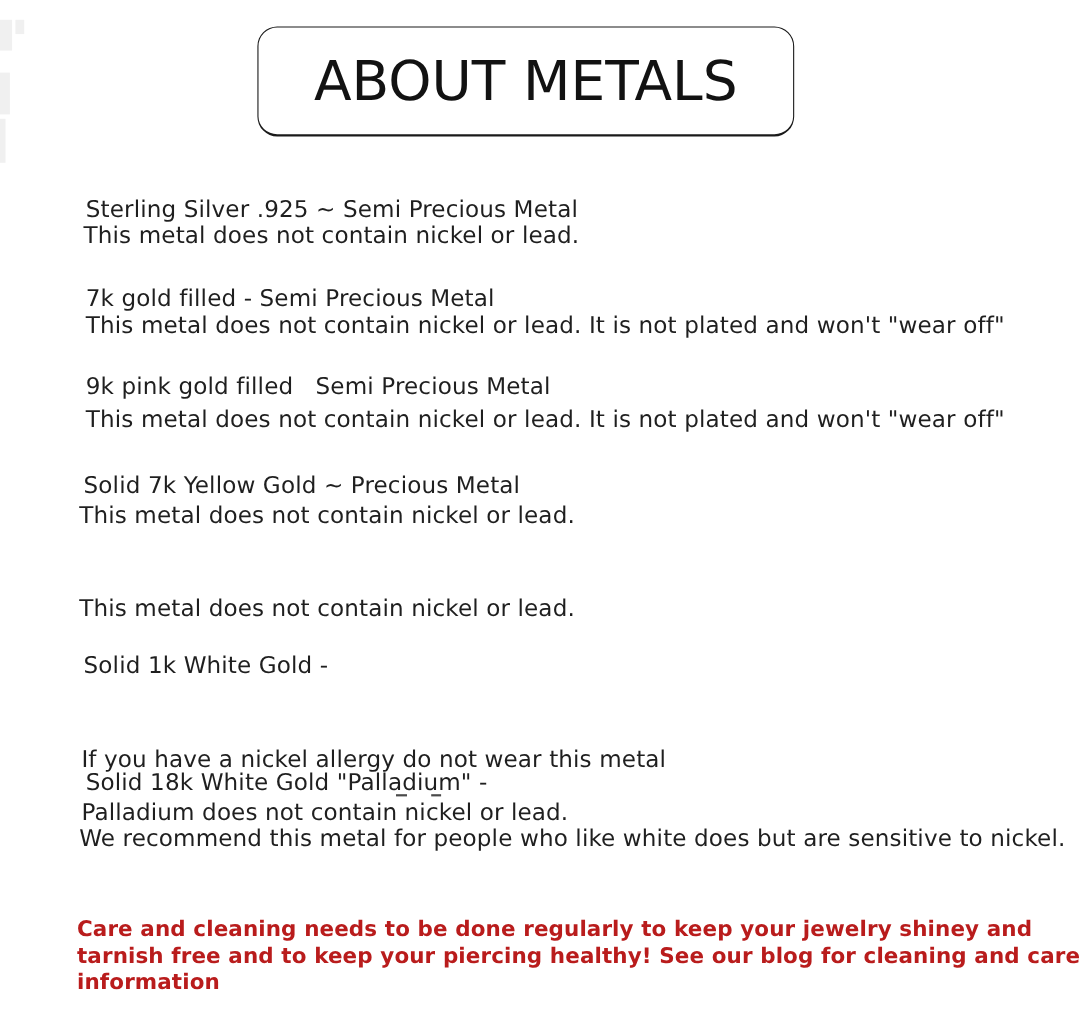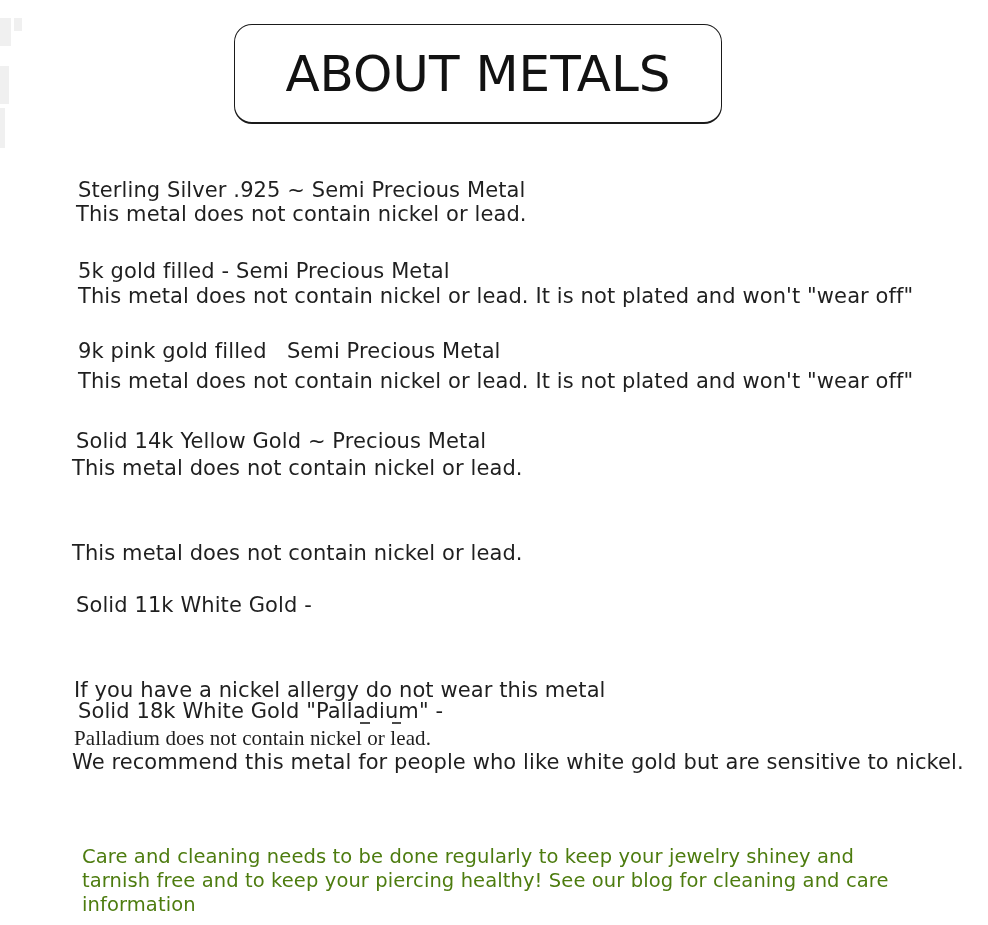--- a/index.html
+++ b/index.html
@@ -31,26 +31,27 @@
     position:absolute;
     margin:0;
     font-size:21px;
     line-height:1.2;
     white-space:pre;
     letter-spacing:0.1px;
     color:#1f1f1f;
   }
   .footer-block{
     position:absolute;
-    margin:16px;
+    margin:4px;
     font-size:19.5px;
     line-height:24px;
     white-space:pre-line;
     letter-spacing:0.1px;
-    color:#4d7c0f;
+    color:#b91c1c;
+    font-weight:bold;
   }
   .artifact{
     position:absolute;
     background:#f0f0f0;
   }
   .dash{
     position:absolute;
     height:2px;
     background:#4a4a4a;
   }
@@ -65,37 +66,37 @@
   <div class="artifact" style="left:0;top:66px;width:9px;height:38px;"></div>
   <div class="artifact" style="left:0;top:108px;width:5px;height:40px;"></div>
 
   <div class="title-box">
     <span class="title-text">ABOUT METALS</span>
   </div>
 
   <p class="ln" style="left:78px;top:178px;">Sterling Silver .925 ~ Semi Precious Metal</p>
   <p class="ln" style="left:76px;top:202px;">This metal does not contain nickel or lead.</p>
 
-  <p class="ln" style="left:78px;top:259px;">5k gold filled - Semi Precious Metal</p>
+  <p class="ln" style="left:78px;top:259px;">7k gold filled - Semi Precious Metal</p>
   <p class="ln" style="left:78px;top:284px;">This metal does not contain nickel or lead. It is not plated and won't "wear off"</p>
 
   <p class="ln" style="left:78px;top:339px;">9k pink gold filled   Semi Precious Metal</p>
   <p class="ln" style="left:78px;top:369px;">This metal does not contain nickel or lead. It is not plated and won't "wear off"</p>
 
-  <p class="ln" style="left:76px;top:429px;">Solid 14k Yellow Gold ~ Precious Metal</p>
+  <p class="ln" style="left:76px;top:429px;">Solid 7k Yellow Gold ~ Precious Metal</p>
   <p class="ln" style="left:72px;top:456px;">This metal does not contain nickel or lead.</p>
 
   <p class="ln" style="left:72px;top:541px;">This metal does not contain nickel or lead.</p>
 
-  <p class="ln" style="left:76px;top:593px;">Solid 11k White Gold -</p>
+  <p class="ln" style="left:76px;top:593px;">Solid 1k White Gold -</p>
   <p class="ln" style="left:74px;top:646px;margin-top:32px;">If you have a nickel allergy do not wear this metal</p>
 
   <p class="ln" style="left:78px;top:699px;">Solid 18k White Gold "Palladium" -</p>
   <div class="dash" style="left:360px;top:722px;width:10px;"></div>
   <div class="dash" style="left:392px;top:722px;width:9px;"></div>
-  <p class="ln" style="left:74px;top:726px;font-family:Liberation Serif, serif;">Palladium does not contain nickel or lead.</p>
-  <p class="ln" style="left:72px;top:750px;">We recommend this metal for people who like white gold but are sensitive to nickel.</p>
+  <p class="ln" style="left:74px;top:726px;">Palladium does not contain nickel or lead.</p>
+  <p class="ln" style="left:72px;top:750px;">We recommend this metal for people who like white does but are sensitive to nickel.</p>
 
   <p class="footer-block" style="left:66px;top:829px;">Care and cleaning needs to be done regularly to keep your jewelry shiney and
 tarnish free and to keep your piercing healthy! See our blog for cleaning and care
 information</p>
 
 </div>
 
 </body></html>

